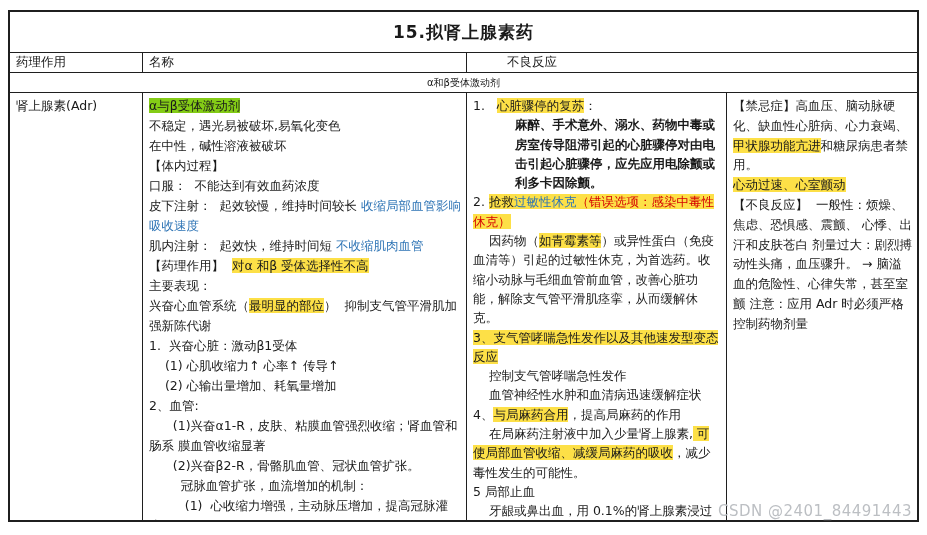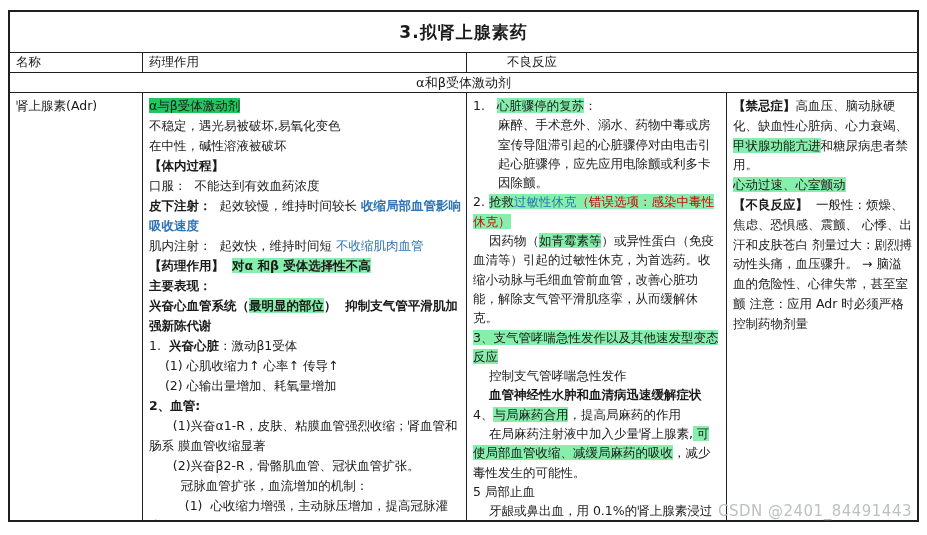--- a/index.html
+++ b/index.html
@@ -17,54 +17,54 @@
     display:flex;align-items:center;justify-content:center;
     font-size:17px;font-weight:bold;letter-spacing:1px;
   }
   .grid{display:grid;grid-template-columns:133px 324px 260px 1fr;}
   .row-header{height:19px;border-bottom:1px solid #1f1f1f;font-size:12.5px;}
   .hcell{padding:1px 6px;border-right:1px solid #1f1f1f;display:flex;align-items:center;overflow:hidden;}
   .hcell:last-child{border-right:none;margin-left:34px;}
   .hcell.app-h{padding-left:44px;}
   .row-span{
     height:19px;border-bottom:1px solid #1f1f1f;
-    display:flex;align-items:center;justify-content:center;font-size:13px;
+    display:flex;align-items:center;justify-content:center;font-size:10px;
   }
   .row-body{flex:1;font-size:12.5px;overflow:hidden;}
   .bcell{
     border-right:1px solid #1f1f1f;padding:3px 5px 0 6px;overflow:hidden;
     white-space:pre-wrap;word-break:break-all;
   }
   .bcell:last-child{border-right:none;}
   .cell-name{line-height:20px;}
   .cell-pharm{line-height:20px;}
   .cell-app{line-height:19.3px;}
   .cell-adv{line-height:19.8px;}
   .para{margin:0;}
-  .para.indent{margin-left:25px;}
-  .bold{font-weight:bold;margin-top:20px;}
-  .hl-y{background:#22c55e;}
-  .hl-g{background:#86efac;}
+  .para.indent{margin-left:42px;font-weight:bold;}
+  .bold{font-weight:normal;margin-top:20px;}
+  .hl-y{background:#84cc16;}
+  .hl-g{background:#fde047;}
   .blue{color:#2e74b5;}
   .red{color:#d40000;}
   .watermark{
     position:absolute;right:15px;top:502px;font-size:15px;color:#bcbfc3;
     letter-spacing:.5px;background:transparent;
   }
 </style>
 </head>
 <body>
 
 <div class="table">
 
-  <div class="row-title">3.拟肾上腺素药</div>
+  <div class="row-title">15.拟肾上腺素药</div>
 
   <div class="row-header grid">
+    <div class="hcell">药理作用</div>
     <div class="hcell">名称</div>
-    <div class="hcell">药理作用</div>
     <div class="hcell">不良反应</div>
   </div>
 
   <div class="row-span">α和β受体激动剂</div>
 
   <div class="row-body grid">
     <div class="bcell cell-name">肾上腺素(Adr)</div>
     <div class="bcell cell-pharm"><div class="para"><span class="hl-y">α与β受体激动剂</span></div><div class="para"><span>不稳定，遇光易被破坏,易氧化变色</span></div><div class="para"><span>在中性，碱性溶液被破坏</span></div><div class="para"><span class="bold">【体内过程】</span></div><div class="para"><span>口服：  不能达到有效血药浓度</span></div><div class="para"><span class="bold">皮下注射：</span><span>  起效较慢，维持时间较长 </span><span class="blue bold">收缩局部血管影响吸收速度</span></div><div class="para"><span>肌内注射：  起效快，维持时间短 </span><span class="blue">不收缩肌肉血管</span></div><div class="para"><span class="bold">【药理作用】</span><span>  </span><span class="hl-g bold">对α 和β 受体选择性不高</span></div><div class="para"><span class="bold">主要表现：</span></div><div class="para"><span class="bold">兴奋心血管系统（</span><span class="hl-g bold">最明显的部位</span><span class="bold">）  抑制支气管平滑肌加强新陈代谢</span></div><div class="para"><span>1.  </span><span class="bold">兴奋心脏</span><span>：激动β1受体</span></div><div class="para"><span>    (1) 心肌收缩力↑ 心率↑ 传导↑</span></div><div class="para"><span>    (2) 心输出量增加、耗氧量增加</span></div><div class="para"><span class="bold">2、血管:</span></div><div class="para"><span>      (1)兴奋α1-R，皮肤、粘膜血管强烈收缩；肾血管和肠系 膜血管收缩显著</span></div><div class="para"><span>      (2)兴奋β2-R，骨骼肌血管、冠状血管扩张。</span></div><div class="para"><span>        冠脉血管扩张，血流增加的机制：</span></div><div class="para"><span>         (1)  心收缩力增强，主动脉压增加，提高冠脉灌 注压</span></div></div>
     <div class="bcell cell-app"><div class="para"><span>1.   </span><span class="hl-g">心脏骤停的复苏</span><span>：</span></div><div class="para indent"><span>麻醉、手术意外、溺水、药物中毒或房室传导阻滞引起的心脏骤停对由电击引起心脏骤停，应先应用电除颤或利多卡因除颤。</span></div><div class="para"><span>2. </span><span class="hl-g">抢救</span><span class="hl-g blue">过敏性休克</span><span class="hl-g red">（错误选项：感染中毒性休克）</span></div><div class="para"><span>    因药物（</span><span class="hl-g">如青霉素等</span><span>）或异性蛋白（免疫血清等）引起的过敏性休克，为首选药。收缩小动脉与毛细血管前血管，改善心脏功能，解除支气管平滑肌痉挛，从而缓解休克。</span></div><div class="para"><span class="hl-g">3、支气管哮喘急性发作以及其他速发型变态反应</span></div><div class="para"><span>    控制支气管哮喘急性发作</span></div><div class="para"><span>    </span><span class="bold">血管神经性水肿和血清病迅速缓解症状</span></div><div class="para"><span>4、</span><span class="hl-g">与局麻药合用</span><span>，提高局麻药的作用</span></div><div class="para"><span>    在局麻药注射液中加入少量肾上腺素,</span><span class="hl-g"> 可使局部血管收缩、减缓局麻药的吸收</span><span>，减少毒性发生的可能性。</span></div><div class="para"><span>5 局部止血</span></div><div class="para"><span>    牙龈或鼻出血，用 0.1%的肾上腺素浸过的棉球塞局部止血</span></div></div>
     <div class="bcell cell-adv"><div class="para"><span class="bold">【禁忌症】</span><span>高血压、脑动脉硬化、缺血性心脏病、心力衰竭、</span><span class="hl-g">甲状腺功能亢进</span><span>和糖尿病患者禁用。</span></div><div class="para"><span class="hl-g">心动过速、心室颤动</span></div><div class="para"><span class="bold">【不良反应】</span><span>  一般性：烦燥、焦虑、恐惧感、震颤、 心悸、出汗和皮肤苍白 剂量过大：剧烈搏动性头痛，血压骤升。 → 脑溢血的危险性、心律失常，甚至室颤 注意：应用 Adr 时必须严格控制药物剂量</span></div></div>

